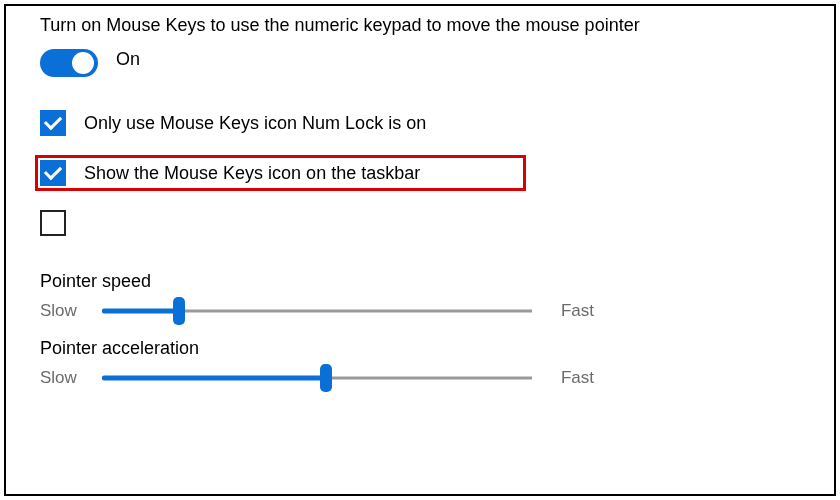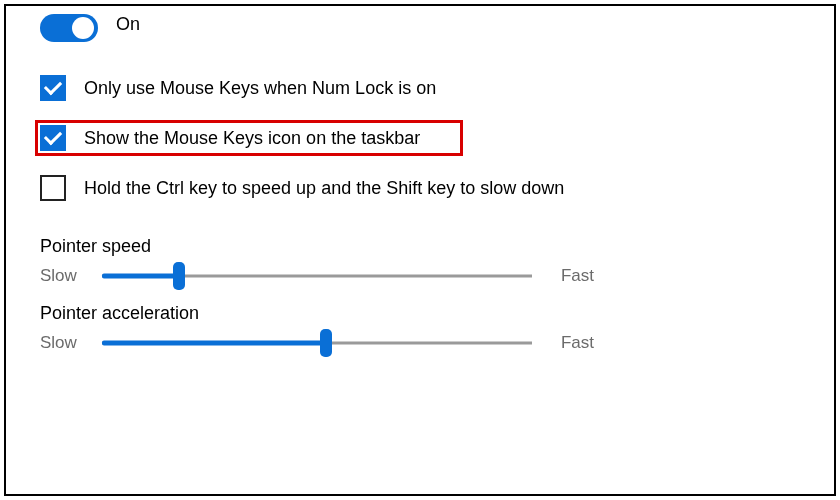--- a/index.html
+++ b/index.html
@@ -51,21 +51,21 @@
     display: flex;
     align-items: center;
     gap: 18px;
     margin-bottom: 14px;
     min-height: 36px;
   }
   .checkbox-row.highlighted {
     border: 3px solid #d80000;
     padding: 2px 6px 2px 2px;
     margin-left: -5px;
-    width: 428px;
+    width: 491px;
   }
   .checkbox {
     width: 26px; height: 26px;
     border: 2px solid #222;
     display: flex;
     align-items: center;
     justify-content: center;
     cursor: pointer;
   }
   .checkbox.checked {
@@ -121,41 +121,41 @@
     background: #0a6fd6;
     border-radius: 5px;
     transform: translate(-50%, -50%);
   }
 </style>
 </head>
 <body>
 
 <div class="frame">
 
+  <div class="header-text">Turn on Mouse Keys to use the numeric keypad to move the mouse pointer</div>
 
   <div class="toggle-row">
     <div class="toggle">
       <div class="knob"></div>
     </div>
     <div class="toggle-label">On</div>
   </div>
 
   <div class="checkbox-row">
     <div class="checkbox checked"></div>
-    <div class="cb-label">Only use Mouse Keys when Num Lock is on</div>
+    <div class="cb-label">Only use Mouse Keys icon Num Lock is on</div>
   </div>
 
   <div class="checkbox-row highlighted">
     <div class="checkbox checked"></div>
     <div class="cb-label">Show the Mouse Keys icon on the taskbar</div>
   </div>
 
   <div class="checkbox-row">
     <div class="checkbox"></div>
-    <div class="cb-label">Hold the Ctrl key to speed up and the Shift key to slow down</div>
   </div>
 
   <div class="sliders-block">
 
     <div class="slider-group">
       <div class="slider-title">Pointer speed</div>
       <div class="slider-row">
         <div class="slider-end">Slow</div>
         <div class="slider">
           <div class="track"></div>

